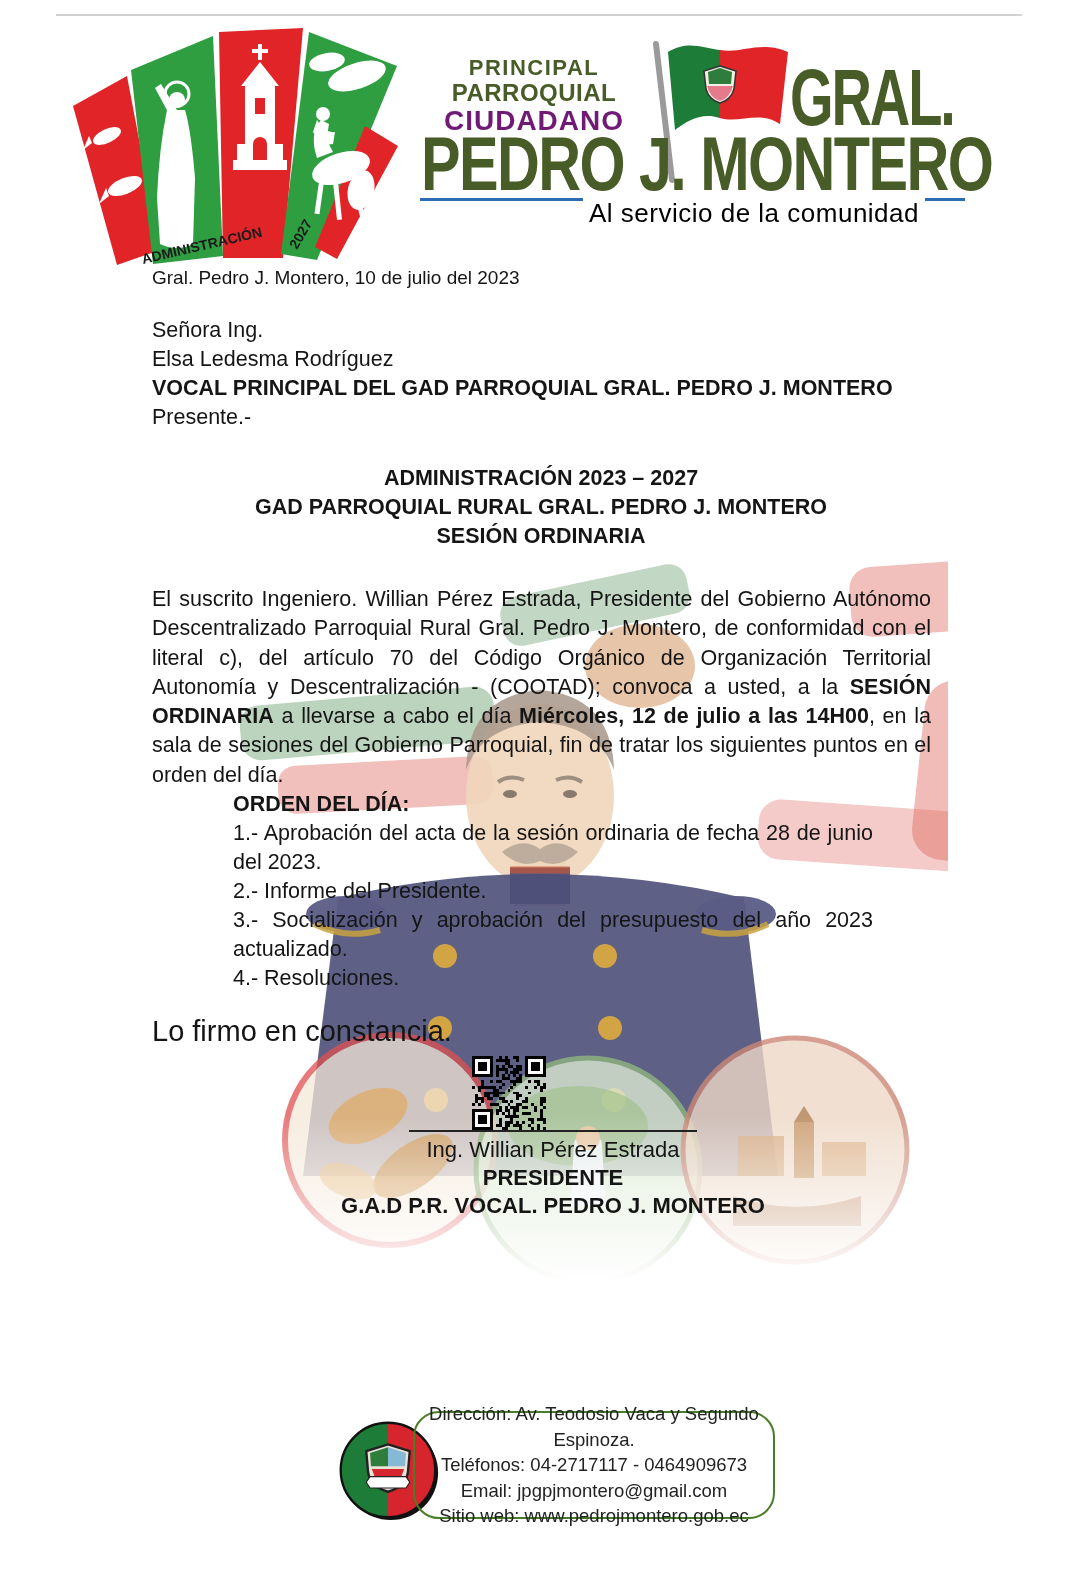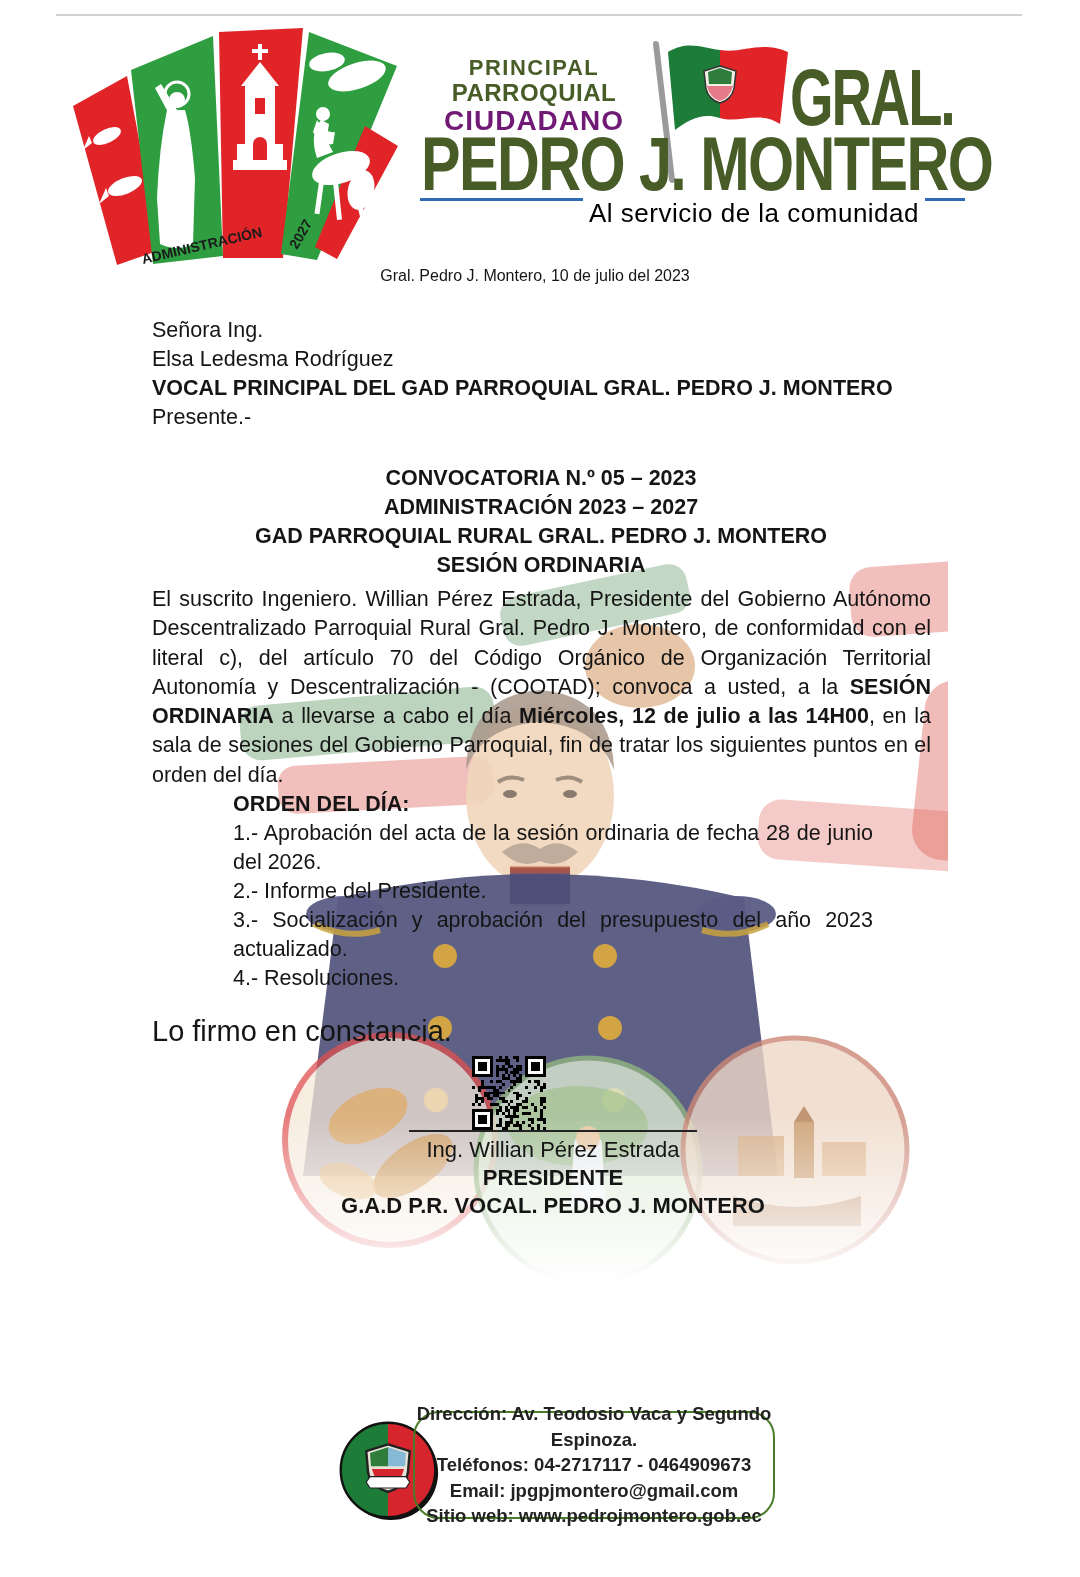--- a/index.html
+++ b/index.html
@@ -18,21 +18,21 @@
         letter-spacing:-3px;transform:scaleX(0.70);transform-origin:left top;line-height:72px;white-space:nowrap;}
   .pedro{position:absolute;left:421px;top:128px;font-size:76px;font-weight:800;color:#485c28;
          letter-spacing:-2px;transform:scaleX(0.78);transform-origin:left top;line-height:72px;white-space:nowrap;}
   .tagline{position:absolute;left:420px;top:198px;width:545px;display:flex;align-items:flex-start;
            color:#000000;font-size:26px;font-weight:400;letter-spacing:0.5px;}
   .tl-line{height:0;border-top:3px solid #2d6bb4;}
   .tl-long{flex:1;margin-right:6px;}
   .tl-short{width:40px;margin-left:6px;}
 
   
-  .date-line{position:absolute;left:146px;top:267px;width:778px;text-align:center;font-size:16px;}
+  .date-line{position:absolute;left:152px;top:267px;width:778px;text-align:left;font-size:19px;}
   .addr{position:absolute;left:152px;top:316px;width:790px;font-size:21.5px;line-height:29px;}
   .addr .bold{font-weight:700;}
   .title-block{position:absolute;left:152px;top:464px;width:778px;text-align:center;
                font-weight:700;font-size:21.5px;line-height:29px;}
   .body-par{position:absolute;left:152px;top:585px;width:779px;font-size:21.5px;line-height:29.3px;
             text-align:justify;margin:0;}
   .agenda{position:absolute;left:233px;top:790px;width:640px;font-size:21.5px;line-height:29px;}
   .agenda-heading{font-weight:700;}
   .agenda-item{text-align:justify;}
   .closing{position:absolute;left:152px;top:1015px;font-size:29px;}
@@ -42,21 +42,21 @@
   .qr svg{width:74px;height:74px;shape-rendering:crispEdges;}
   .sig{position:absolute;left:333px;top:1130px;width:440px;text-align:center;
        font-size:22px;line-height:28px;}
   .sig-line{width:288px;margin:0 auto 4px auto;border-top:2px solid #222;}
   .sig .bold{font-weight:700;}
 
   
   .footer-box{position:absolute;left:413px;top:1411px;width:362px;height:108px;
               border:2.5px solid #4a7d28;border-radius:26px;box-sizing:border-box;
               display:flex;flex-direction:column;justify-content:center;text-align:center;
-              font-size:18.5px;line-height:25.5px;color:#222;font-weight:bold;}
+              font-size:18.5px;line-height:25.5px;color:#222;}
   .seal{position:absolute;left:336px;top:1418px;width:104px;height:104px;}
 
   
   .wm{position:absolute;left:218px;top:556px;width:730px;height:724px;z-index:0;}
   .z1{z-index:1;}
 </style>
 </head>
 <body>
 
 <div class="page">
@@ -208,31 +208,30 @@
   <div class="date-line z1">Gral. Pedro J. Montero, 10 de julio del 2023</div>
 
   <div class="addr z1">
     <div>Señora Ing.</div>
     <div>Elsa Ledesma Rodríguez</div>
     <div class="bold">VOCAL PRINCIPAL DEL GAD PARROQUIAL GRAL. PEDRO J. MONTERO</div>
     <div>Presente.-</div>
   </div>
 
   <div class="title-block z1">
-    <div>CONVOCATORIA N.º 05 – 2023</div>
     <div>ADMINISTRACIÓN 2023 – 2027</div>
     <div>GAD PARROQUIAL RURAL GRAL. PEDRO J. MONTERO</div>
     <div>SESIÓN ORDINARIA</div>
   </div>
 
   <p class="body-par z1"><span>El suscrito Ingeniero. Willian Pérez Estrada, Presidente del Gobierno Autónomo Descentralizado Parroquial Rural Gral. Pedro J. Montero, de conformidad con el literal c), del artículo 70 del Código Orgánico de Organización Territorial Autonomía y Descentralización - (COOTAD); convoca a usted, a la </span><b>SESIÓN ORDINARIA</b><span> a llevarse a cabo el día </span><b>Miércoles, 12 de julio a las 14H00</b><span>, en la sala de sesiones del Gobierno Parroquial, fin de tratar los siguientes puntos en el orden del día.</span></p>
 
   <div class="agenda z1">
     <div class="agenda-heading">ORDEN DEL DÍA:</div>
-    <div class="agenda-item">1.- Aprobación del acta de la sesión ordinaria de fecha 28 de junio del 2026.</div>
+    <div class="agenda-item">1.- Aprobación del acta de la sesión ordinaria de fecha 28 de junio del 2023.</div>
     <div class="agenda-item">2.- Informe del Presidente.</div>
     <div class="agenda-item">3.- Socialización y aprobación del presupuesto del año 2023 actualizado.</div>
     <div class="agenda-item">4.- Resoluciones.</div>
   </div>
 
   <div class="closing z1">Lo firmo en constancia.</div>
 
   <div class="qr z1">
     <svg id="qrsvg" viewBox="0 0 25 25" aria-hidden="true">
         <rect x="9" y="0" width="1" height="1" fill="#000"></rect>

